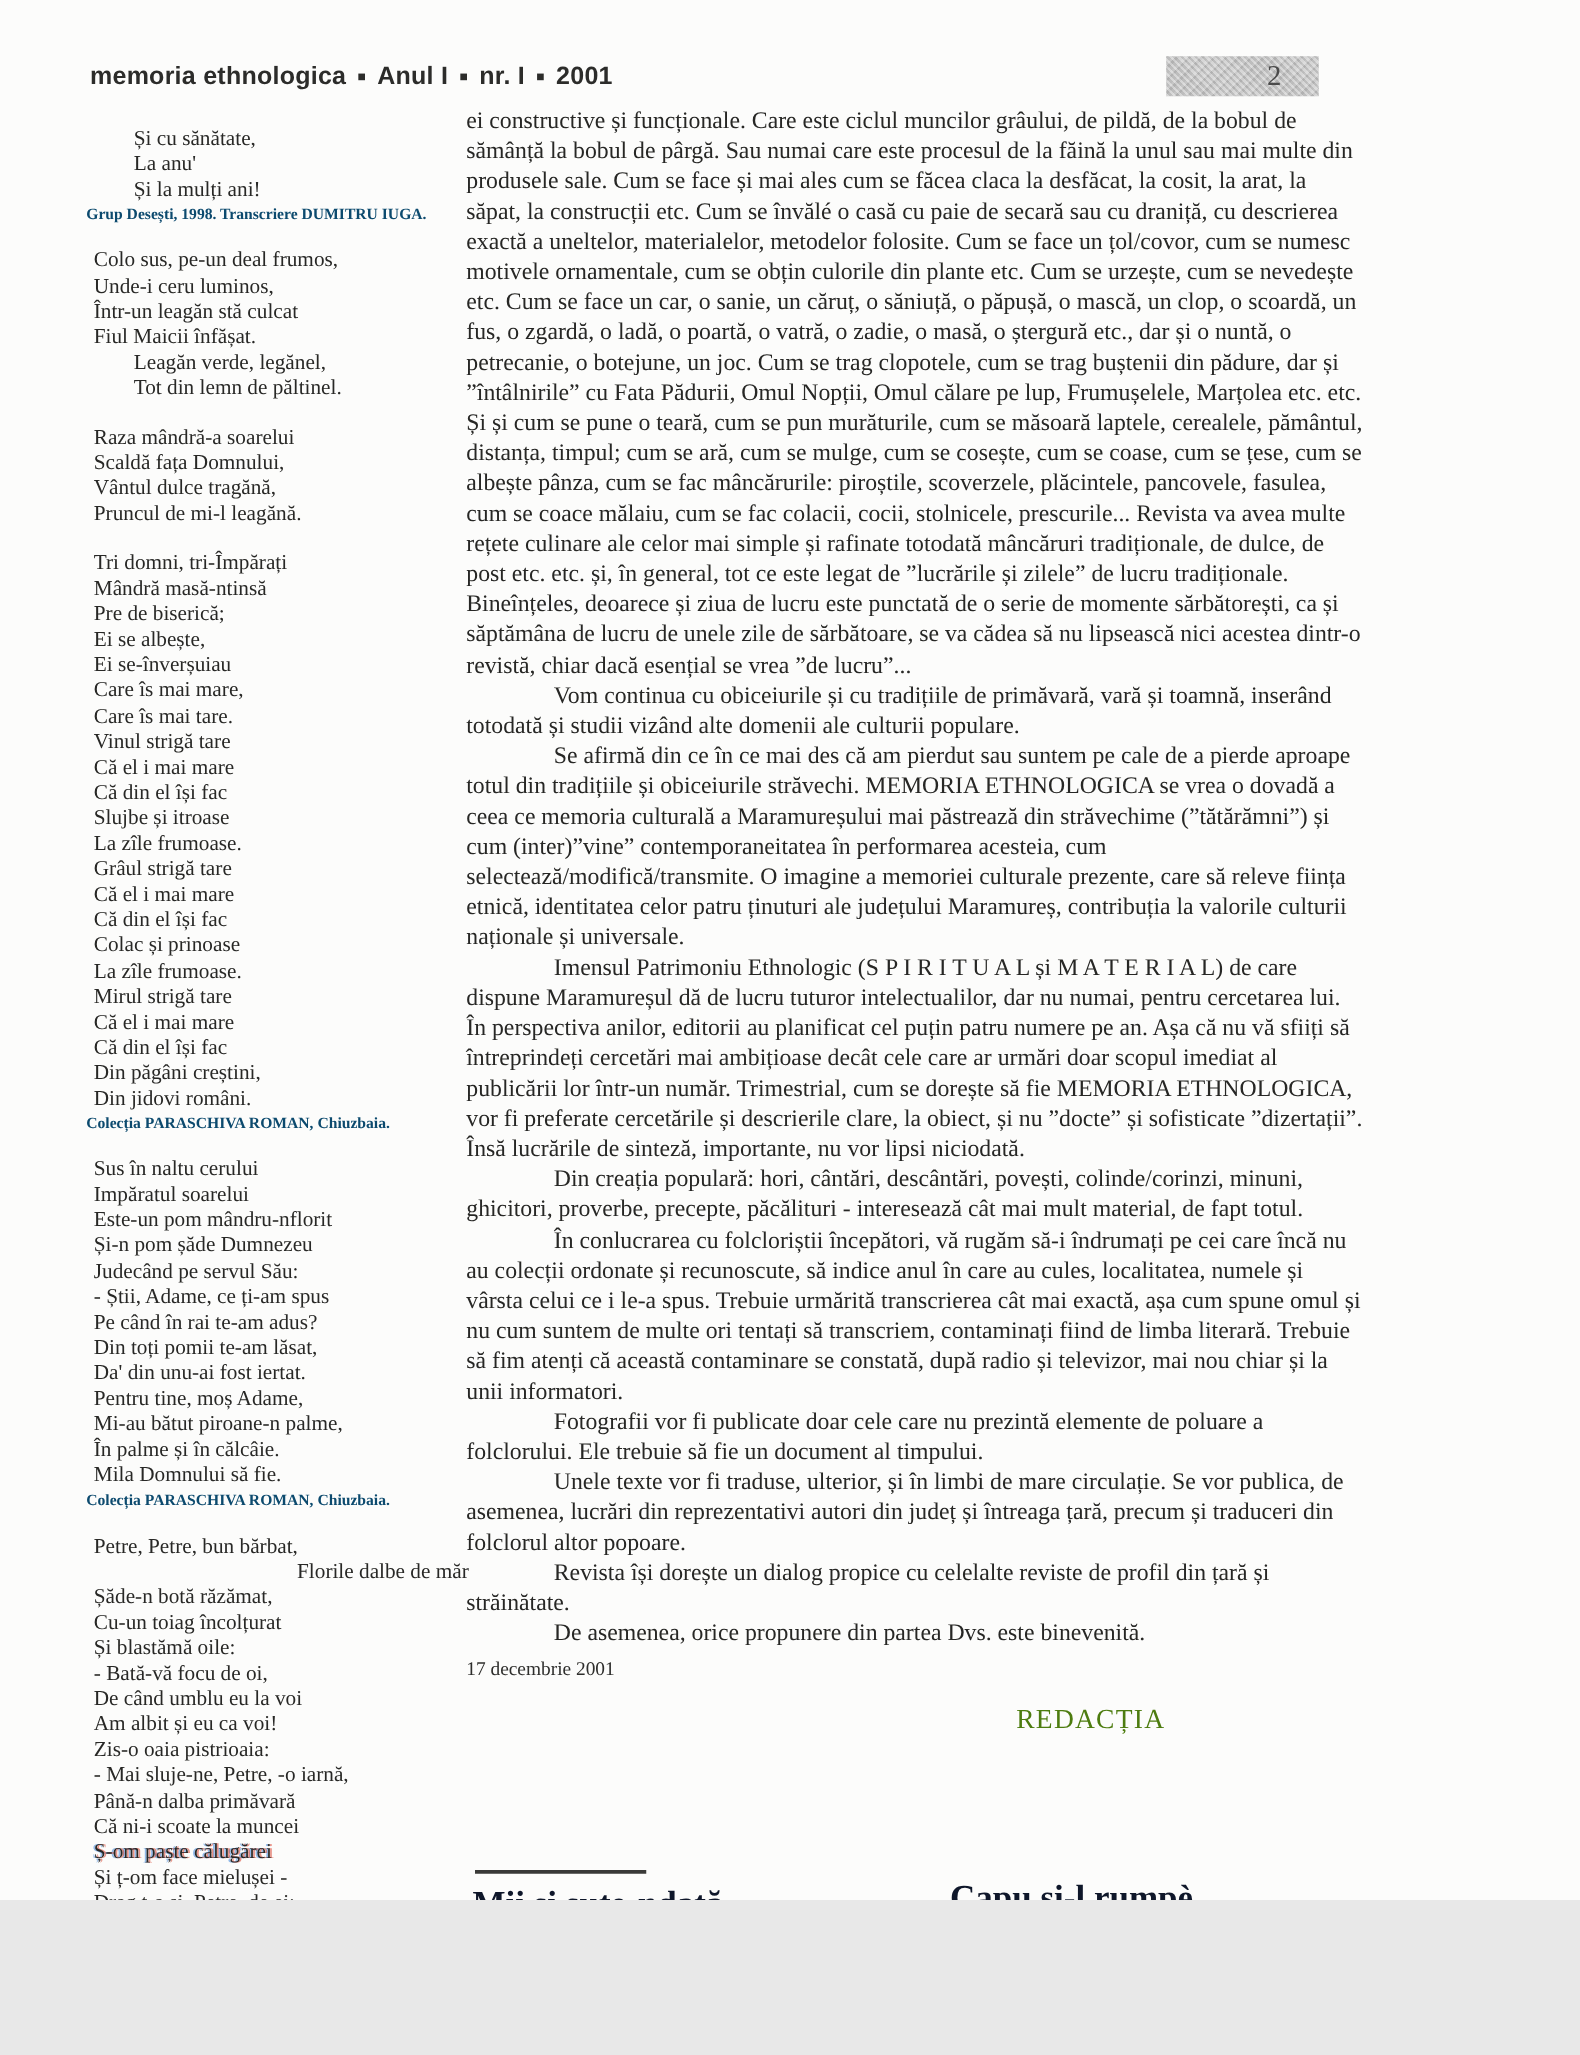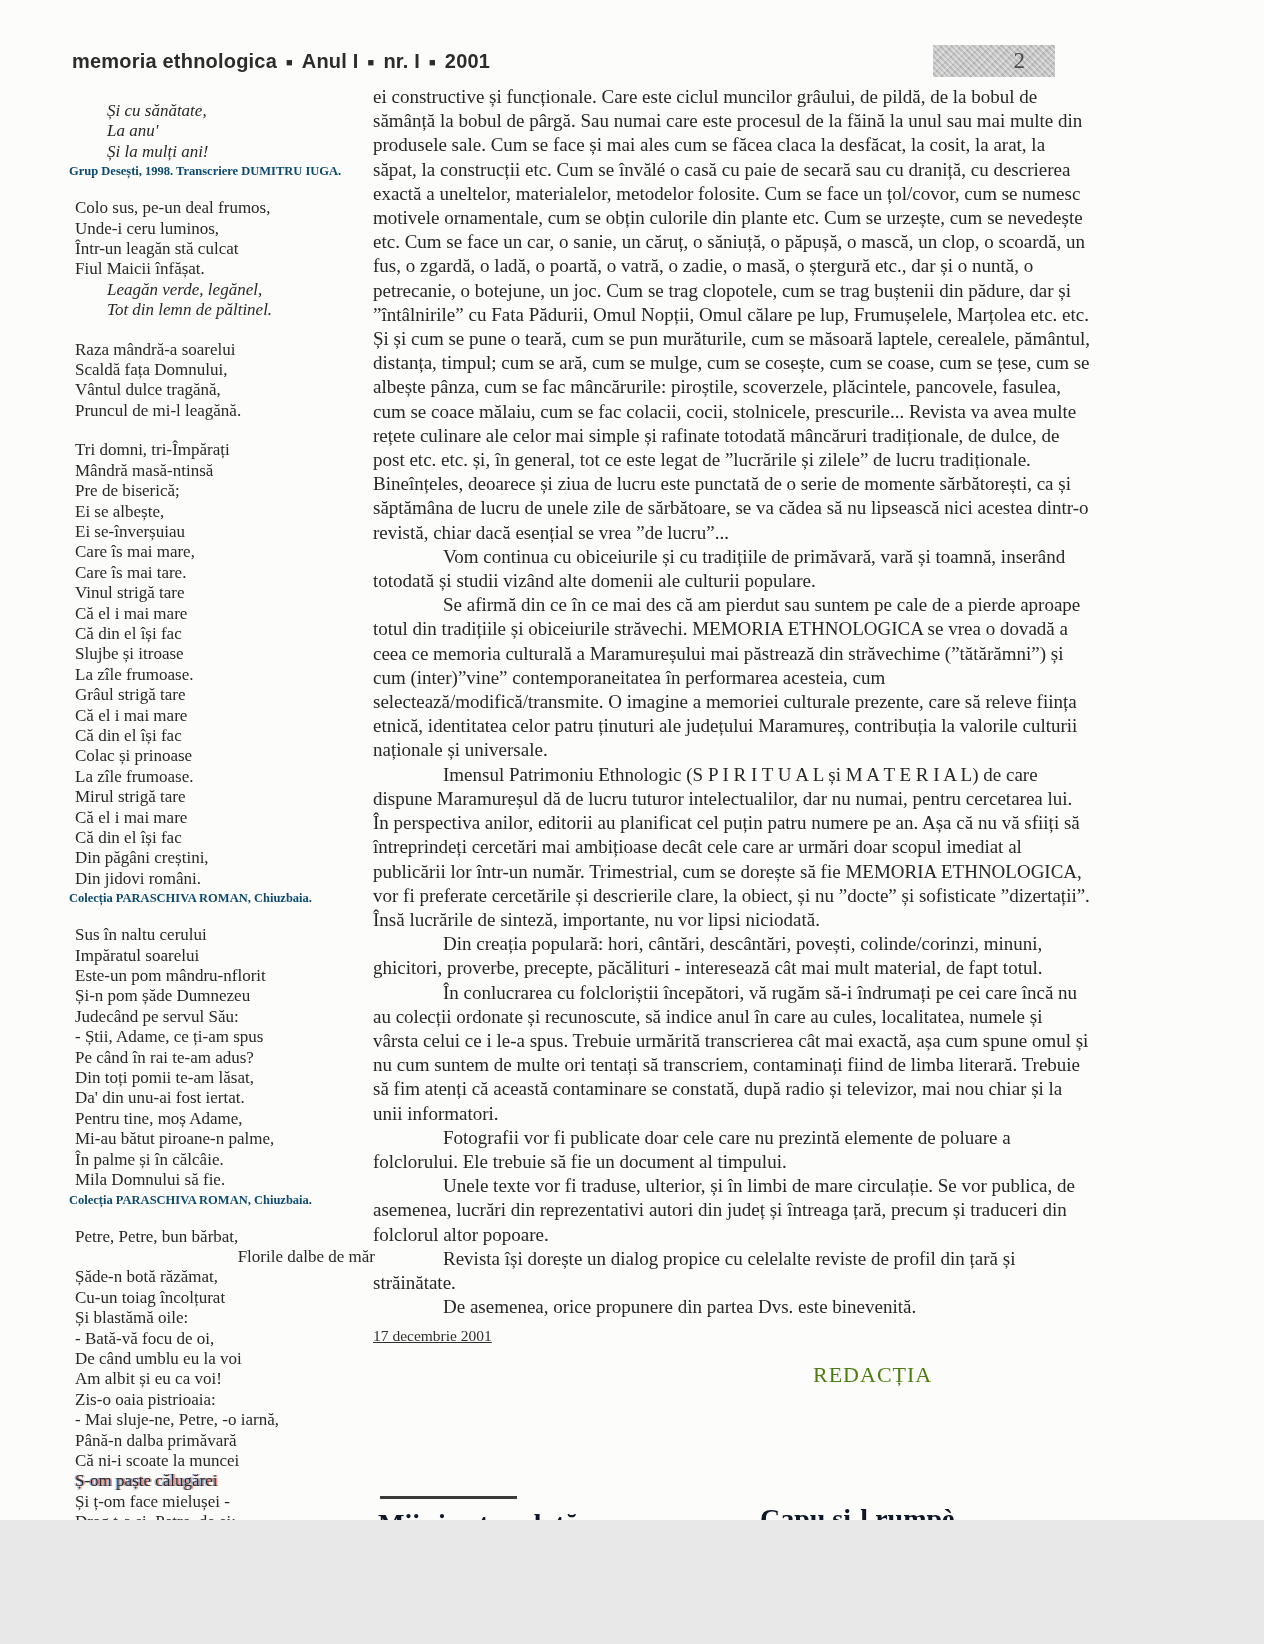--- a/index.html
+++ b/index.html
@@ -33,37 +33,37 @@
     font-family:"Liberation Serif",serif;font-size:23px;color:#4a4a4a;
   }
   
   .poems{
     position:absolute;left:75px;top:101px;width:300px;
     font-family:"Liberation Serif",serif;
     font-size:17px;line-height:20.4px;color:#282826;
   }
   .poem{margin-bottom:19px;}
   .pline{white-space:nowrap;}
-  .pline.i1{padding-left:32px;font-style:italic;}
+  .pline.i1{padding-left:32px;}
   .pline.i2{padding-left:56px;text-align:right;}
   .credit{
     font-size:12.5px;line-height:15px;font-weight:700;
     margin:2px 0 0 -6px;color:#0c4a6e;white-space:nowrap;
   }
   
   .article{
     position:absolute;left:373px;top:85px;width:718px;
     font-family:"Liberation Serif",serif;
     font-size:19px;line-height:24.2px;color:#272725;
     text-align:left;
   }
   .article p{margin:0;}
   .article p.ind{text-indent:70px;}
   .dateline{
-    font-size:15.5px;margin-top:5px;color:#2e2e2c;text-decoration:underline;
+    font-size:15.5px;margin-top:5px;color:#2e2e2c;
   }
   .signature{
     font-size:22px;letter-spacing:1px;margin:14px 0 0 440px;color:#4d7c0f;
     font-family:"Liberation Serif",serif;
   }
   
   .riddle-rule{
     position:absolute;left:380px;top:1496px;width:137px;height:3px;
     background:#3a3a38;
   }

